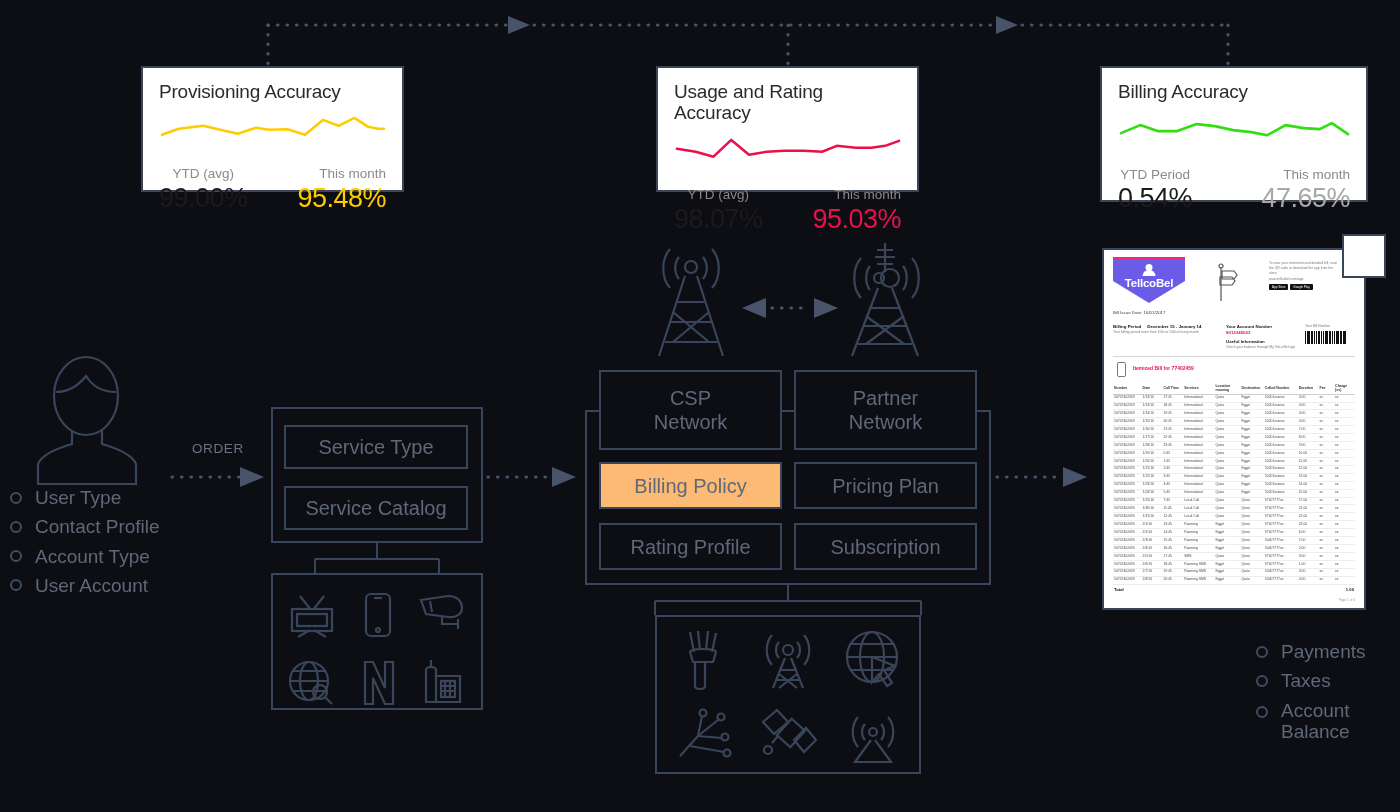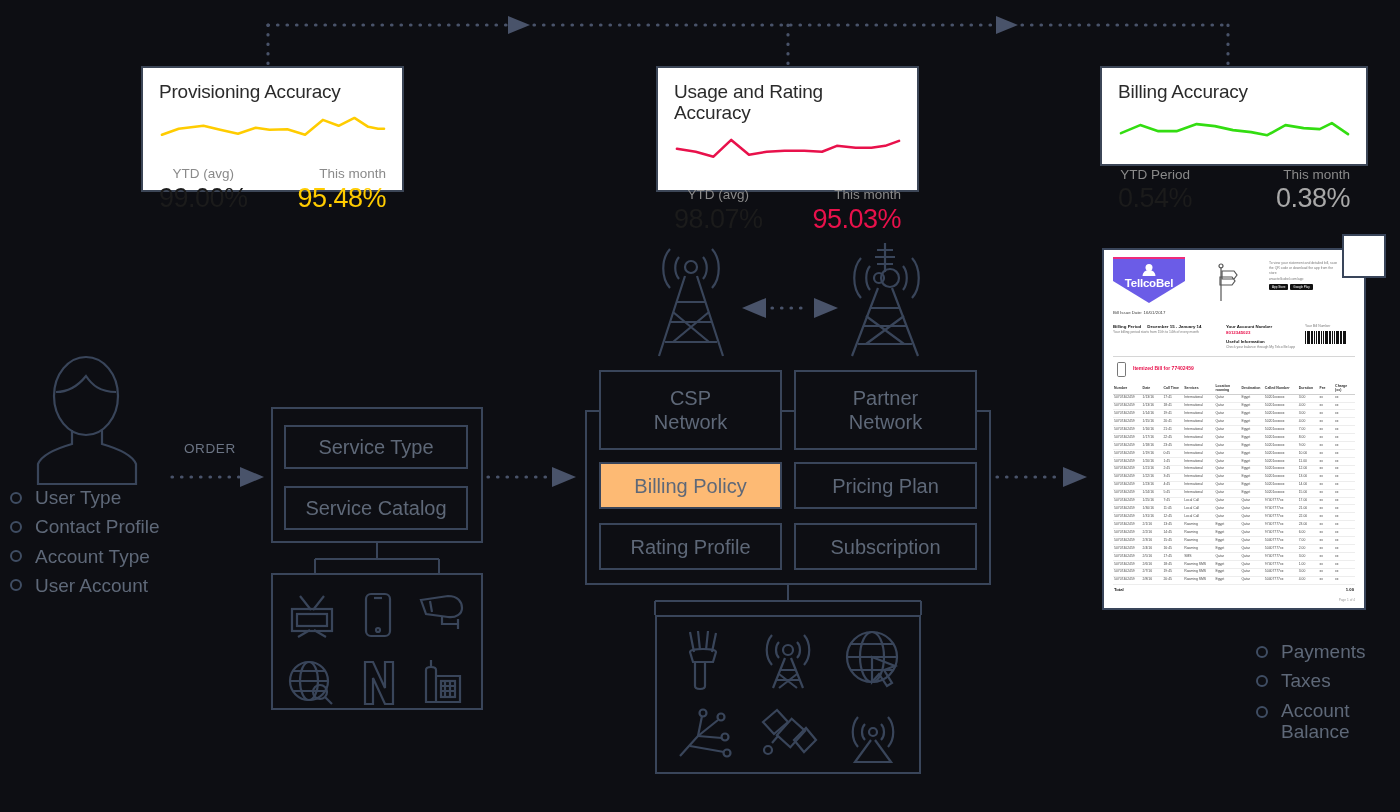--- a/index.html
+++ b/index.html
@@ -177,35 +177,35 @@
         <div class="kpi-label">YTD (avg)</div>
         <div class="kpi-value">98.07%</div>
       </div>
       <div class="kpi-col right">
         <div class="kpi-label">This month</div>
         <div class="kpi-value accent-pink">95.03%</div>
       </div>
     </div>
   </div>
 
-  <div class="kpi-card" style="left:1100px;top:66px;width:268px;height:100px;">
+  <div class="kpi-card" style="left:1100px;top:66px;width:268px;height:136px;">
     <div class="kpi-title">Billing Accuracy</div>
     <div class="kpi-spark">
       <svg viewBox="0 0 230 30" preserveAspectRatio="none">
         <polyline points="3,20 22,12 40,18 58,18 78,11 96,13 114,17 132,19 148,22 166,12 184,15 200,16 212,10 228,21" fill="none" stroke="#33dd11" stroke-width="2.6" stroke-linejoin="round" stroke-linecap="round"></polyline>
       </svg>
     </div>
     <div class="kpi-foot">
       <div class="kpi-col">
         <div class="kpi-label">YTD Period</div>
         <div class="kpi-value">0.54%</div>
       </div>
       <div class="kpi-col right">
         <div class="kpi-label">This month</div>
-        <div class="kpi-value accent-grey">0.38%</div>
+        <div class="kpi-value accent-grey">47.65%</div>
       </div>
     </div>
   </div>
 
   <svg class="deco" style="left:28px;top:352px;width:120px;height:110px;" viewBox="0 0 120 110">
     <ellipse class="ln" cx="58" cy="44" rx="32" ry="39"></ellipse>
     <path class="ln" d="M28,40 C40,40 50,34 58,24 C64,33 72,40 88,40"></path>
     <path class="ln" d="M44,78 L44,92 C30,96 14,102 10,112 L10,132 L108,132 L108,112 C104,102 88,96 74,92 L74,78"></path>
   </svg>
 
@@ -221,21 +221,21 @@
     <div class="bullet-row">
       <span class="bullet-ring"></span>
       <span class="bullet-text">Account Type</span>
     </div>
     <div class="bullet-row">
       <span class="bullet-ring"></span>
       <span class="bullet-text">User Account</span>
     </div>
   </div>
 
-  <div class="order-label" style="left:184px;top:441px;">ORDER</div>
+  <div class="order-label" style="left:192px;top:441px;">ORDER</div>
   <svg class="deco" style="left:170px;top:465px;width:100px;height:24px;" viewBox="0 0 100 24">
     <path class="dotline" d="M2,12 H70"></path>
     <polygon class="arrowfill" points="70,2 94,12 70,22"></polygon>
   </svg>
 
   <div class="frame" style="left:271px;top:407px;width:212px;height:136px;"></div>
   <div class="obox" style="left:284px;top:425px;width:184px;height:44px;">
     <span>Service Type</span>
   </div>
   <div class="obox" style="left:284px;top:486px;width:184px;height:44px;">

